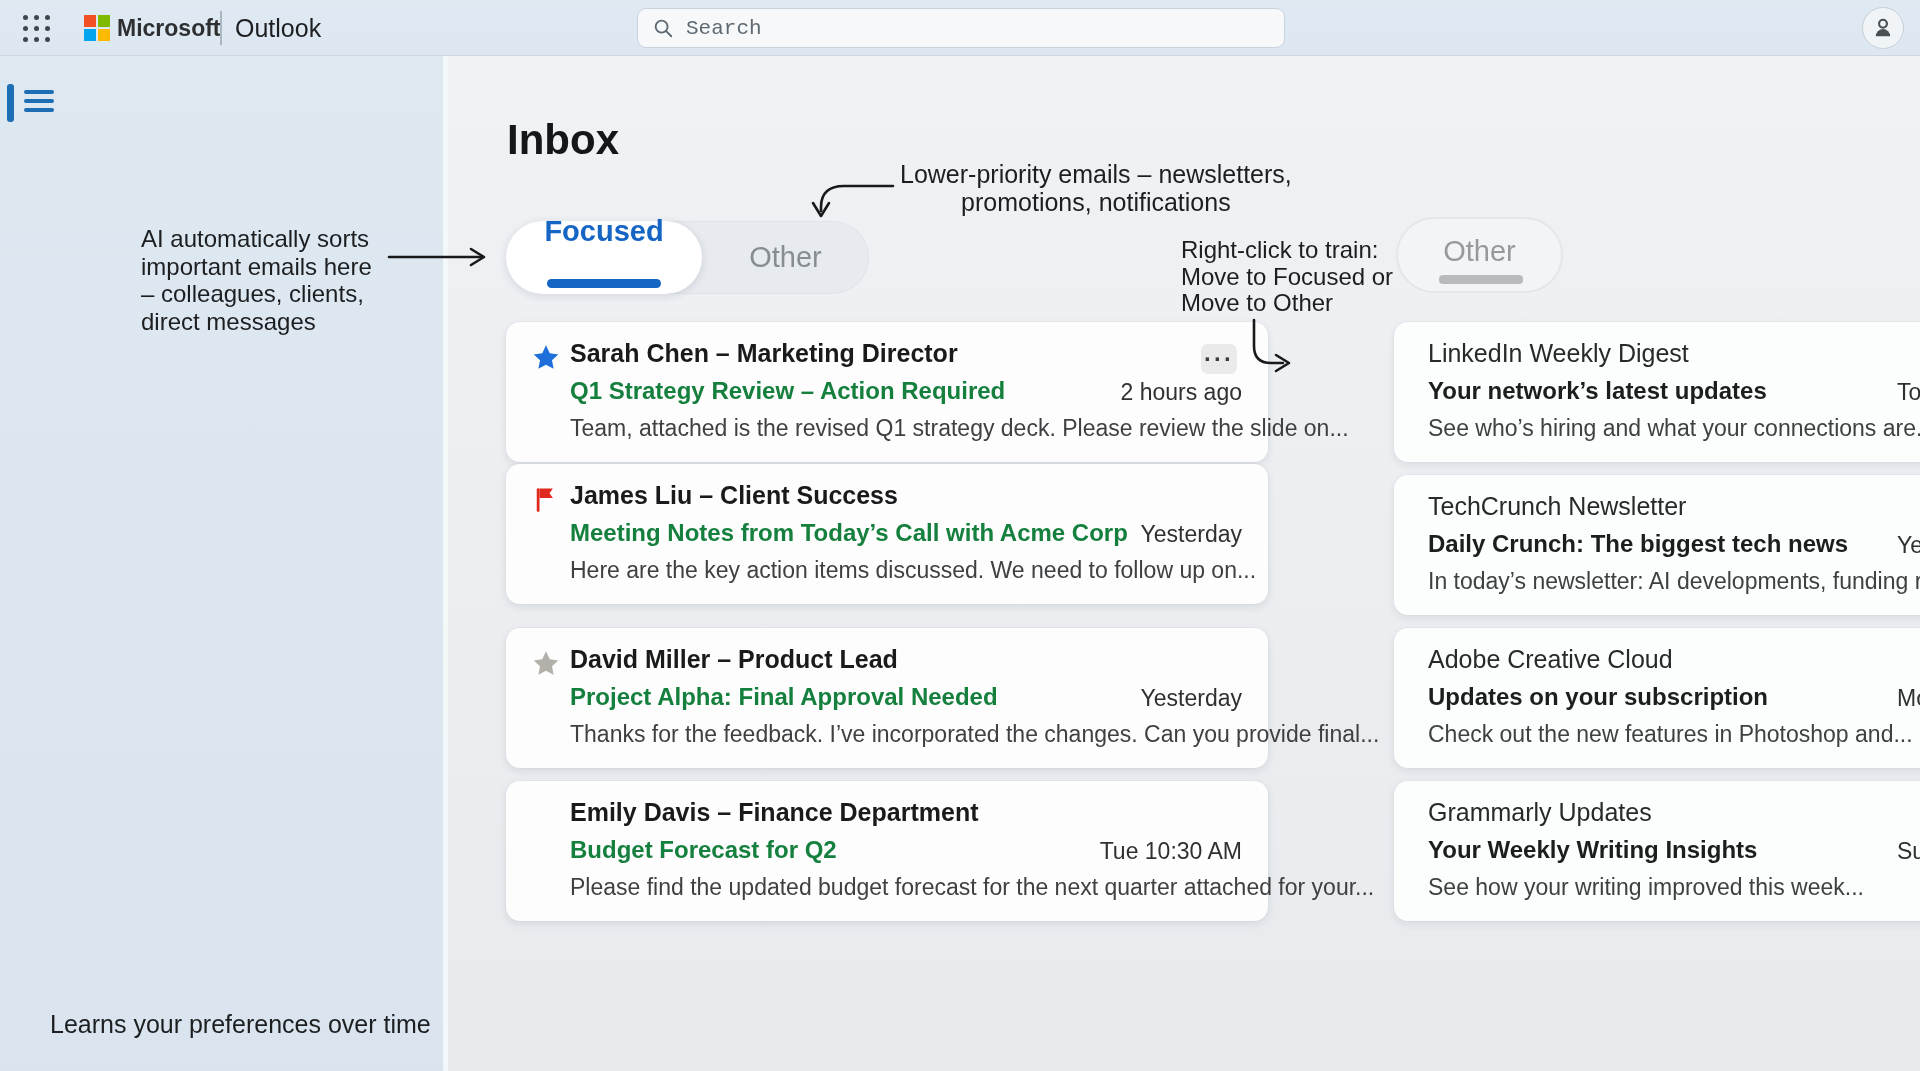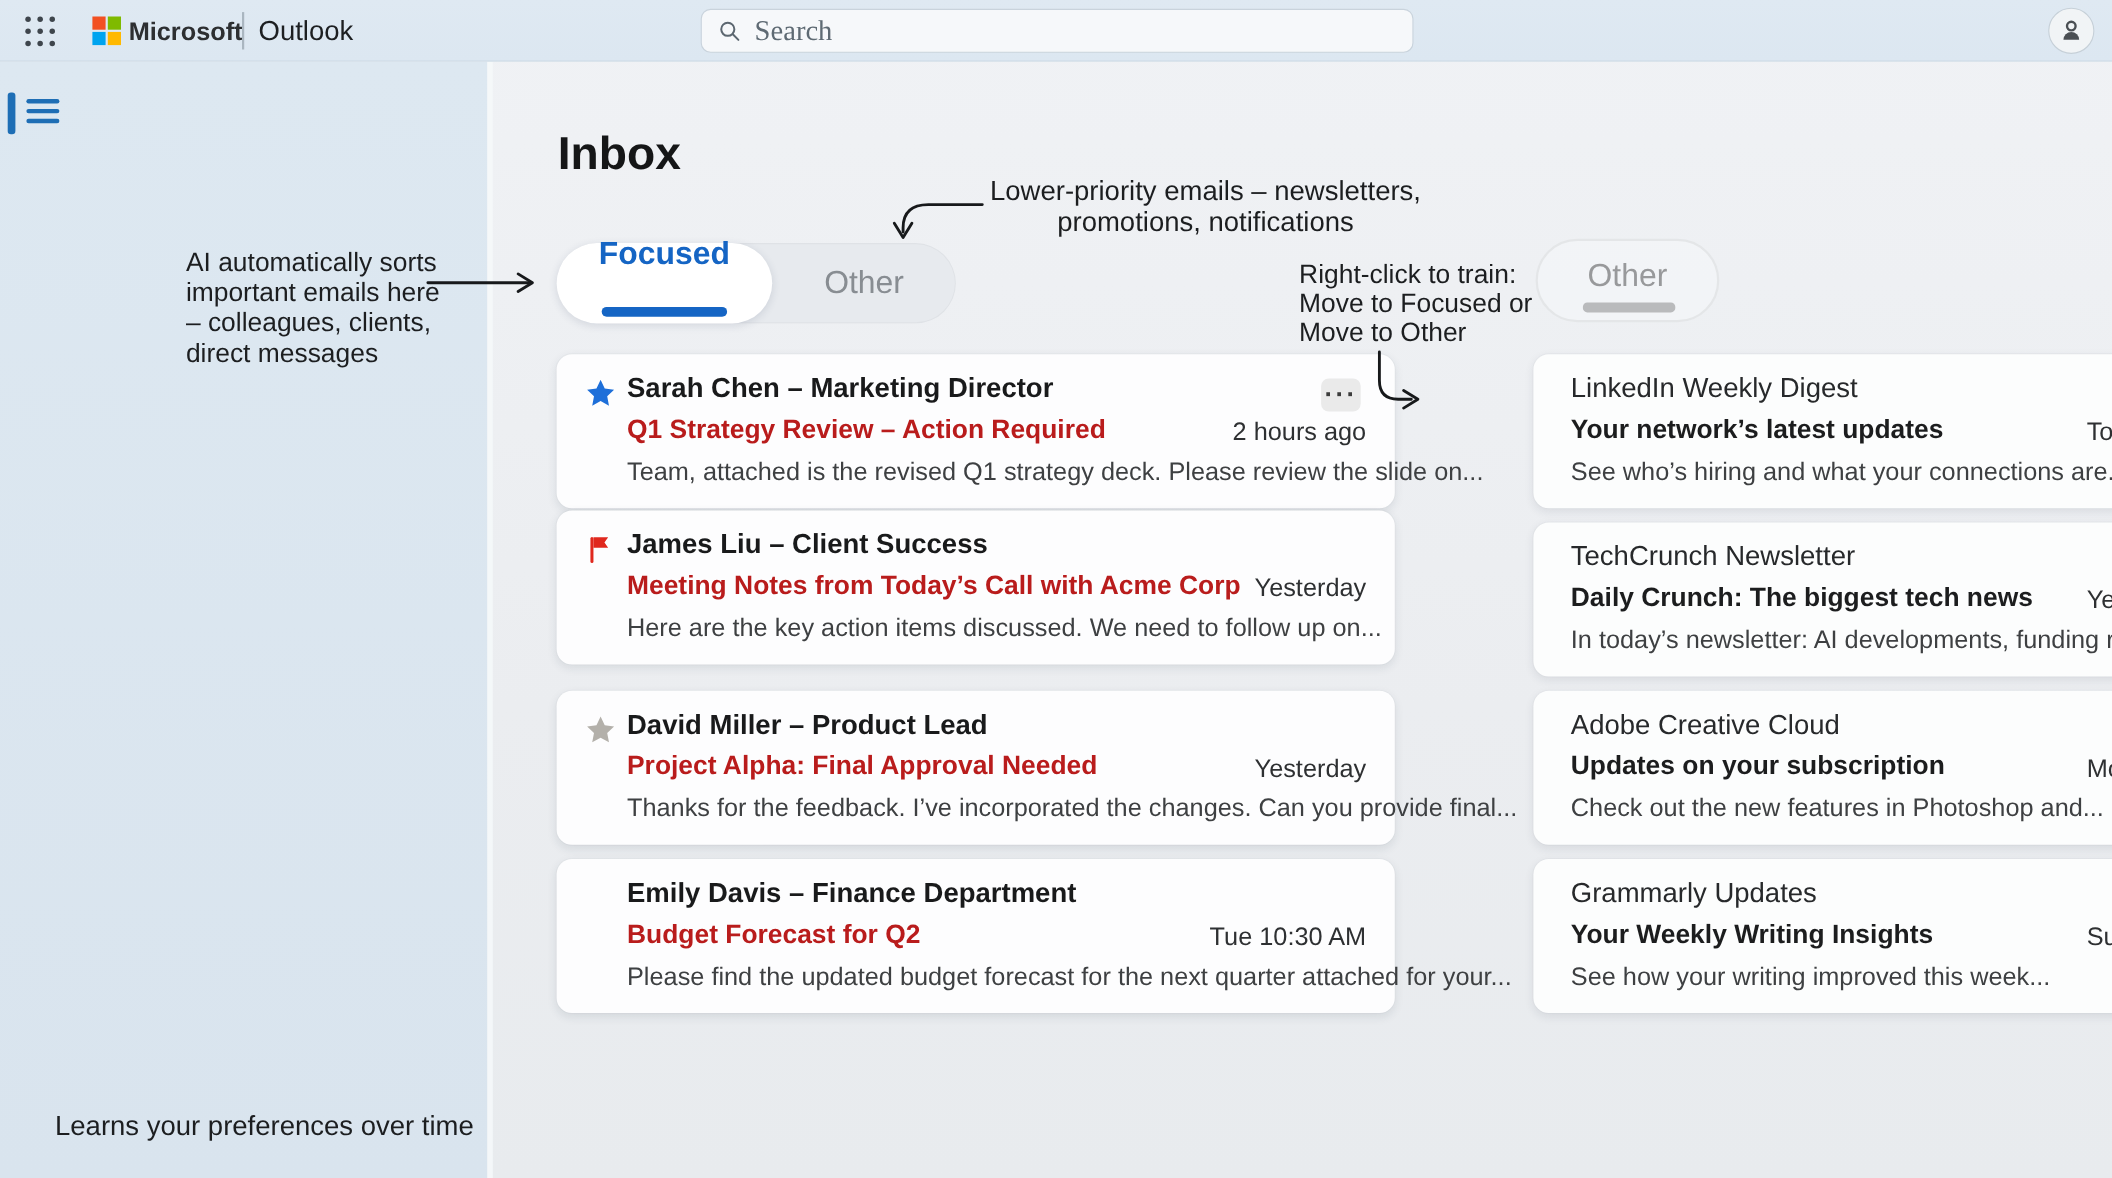--- a/index.html
+++ b/index.html
@@ -20,41 +20,41 @@
             display:grid; grid-template-columns:12px 12px; grid-template-rows:12px 12px; gap:2px; }
   .mslogo i:nth-child(1){background:#f25022;} .mslogo i:nth-child(2){background:#7fba00;}
   .mslogo i:nth-child(3){background:#00a4ef;} .mslogo i:nth-child(4){background:#ffb900;}
   .brand { position:absolute; left:117px; top:15px; font-size:23px; font-weight:bold; color:#2d2f31; }
   .bar-divider { position:absolute; left:220px; top:11px; width:2px; height:34px; background:#aab6c0; }
   .appname { position:absolute; left:235px; top:14px; font-size:25px; color:#1d1f21; }
   .searchbox { position:absolute; left:637px; top:8px; width:648px; height:40px;
                background:#f6f8fa; border:1px solid #c9d3dc; border-radius:9px;
                display:flex; align-items:center; padding:0 14px; gap:12px; }
   .searchbox input { border:none; outline:none; background:transparent; flex:1;
-                     font-size:26px; color:#a21caf; font-family:Liberation Serif, serif; }
+                     font-size:21px; color:#a21caf; font-family:Liberation Mono, monospace; }
   .searchbox input::placeholder { color:#5e6a73; }
   .account { position:absolute; right:16px; top:7px; width:42px; height:42px; border-radius:50%;
              background:#f1f4f6; border:1px solid #c6d0d8; display:flex; align-items:center;
              justify-content:center; cursor:pointer; }
 
   
   .sidebar { position:absolute; left:0; top:56px; width:443px; height:1015px;
              background:linear-gradient(180deg,#dde8f1 0%,#d9e4ee 100%); }
   .side-accent { position:absolute; left:7px; top:28px; width:7px; height:38px;
                  background:#1e6eb5; border-radius:3px; }
   .hamburger { position:absolute; left:22px; top:30px; width:34px; height:32px; cursor:pointer; }
   .hamburger i { position:absolute; left:2px; width:30px; height:4px; background:#1e6eb5; border-radius:2px; }
   .hamburger i:nth-child(1){top:4px;} .hamburger i:nth-child(2){top:13px;} .hamburger i:nth-child(3){top:22px;}
   .main-divider { position:absolute; left:443px; top:56px; width:5px; height:1015px;
                   background:#f5f8fa; opacity:.9; }
 
   
   .note { position:absolute; color:#1c1e20; z-index:6; }
   .note span { display:block; }
-  .note-focused { left:141px; top:225px; font-size:24px; line-height:27.5px;margin-left:28px; }
+  .note-focused { left:141px; top:225px; font-size:24px; line-height:27.5px; }
   .note-other   { left:900px; top:161px; font-size:25px; line-height:27.5px;text-align:center; }
   .note-train   { left:1181px; top:237px; font-size:24px; line-height:26.5px; }
   .note-learns  { left:50px;  top:1010px; font-size:25px; }
   .arrows { position:absolute; left:0; top:0; width:1920px; height:1071px;
             pointer-events:none; z-index:7; }
 
   
   .inbox-title { position:absolute; left:507px; top:116px; font-size:42px; font-weight:bold; color:#151617; }
 
   .tabswitch { position:absolute; left:506px; top:221px; width:363px; height:73px;
@@ -74,21 +74,21 @@
                    display:flex; align-items:center; justify-content:center; cursor:pointer; }
   .other-heading .lbl { font-size:29px; color:#98999b; margin-top:-8px; }
   .other-underline { position:absolute; left:41px; bottom:7px; width:84px; height:9px;
                      background:#b9babc; border-radius:4px; }
 
   
   .card { position:absolute; width:762px; height:140px; background:#fdfdfe; border-radius:14px;
           box-shadow:0 3px 9px rgba(30,45,70,.10), 0 0 0 1px rgba(0,0,0,.02); cursor:pointer; }
   .card .icon { position:absolute; left:25px; top:21px; width:30px; height:30px; }
   .card .sender  { position:absolute; left:64px; top:17px;  font-size:25px; font-weight:bold; color:#191a1b; white-space:nowrap; }
-  .card .subject { position:absolute; left:64px; top:55px;  font-size:24px; font-weight:bold; color:#b91c1c; white-space:nowrap; }
+  .card .subject { position:absolute; left:64px; top:55px;  font-size:24px; font-weight:bold; color:#15803d; white-space:nowrap; }
   .card .preview { position:absolute; left:64px; top:93px;  font-size:23px; color:#3e4042; white-space:nowrap; }
   .card .time    { position:absolute; right:26px; top:57px; font-size:23px; color:#2e3032; white-space:nowrap; }
   .more-btn { position:absolute; right:31px; top:22px; width:36px; height:30px; background:#eaeaea;
               border:none; border-radius:7px; font-size:24px; font-weight:bold; color:#3c3c3c;
               letter-spacing:2px; line-height:26px; cursor:pointer; font-family:"Liberation Sans",sans-serif; }
   .c1 { left:506px; top:322px; } .c2 { left:506px; top:464px; }
   .c3 { left:506px; top:628px; } .c4 { left:506px; top:781px; }
 
   .rcard { position:absolute; width:562px; height:140px; background:#fcfdfd; border-radius:14px;
            box-shadow:0 3px 9px rgba(30,45,70,.09), 0 0 0 1px rgba(0,0,0,.02); cursor:pointer; }

